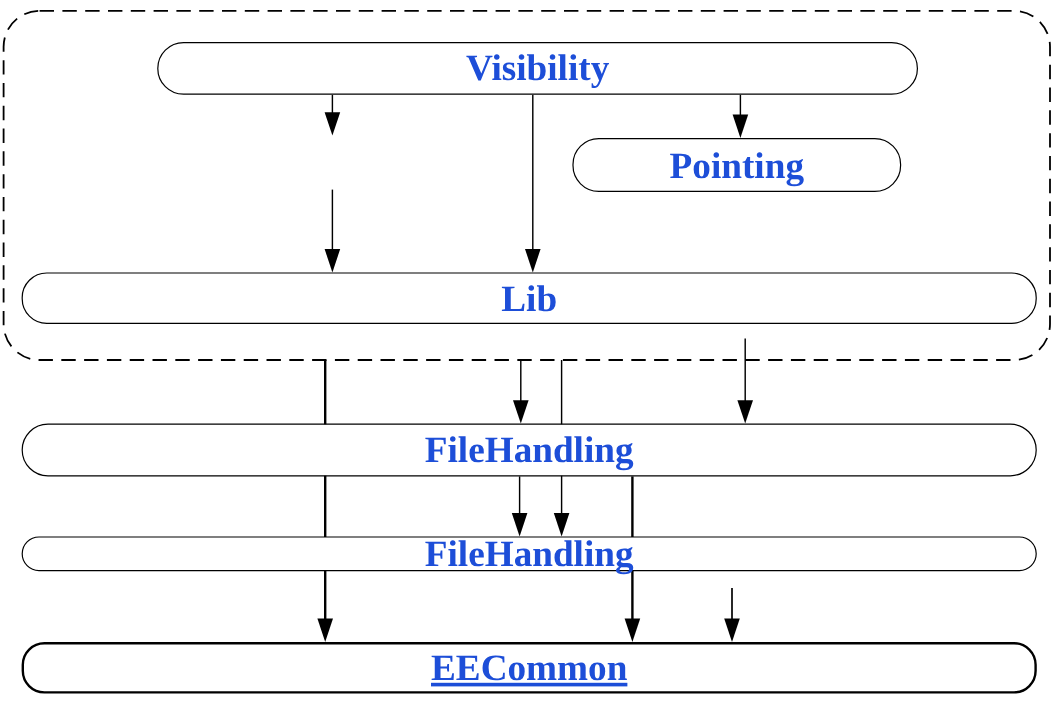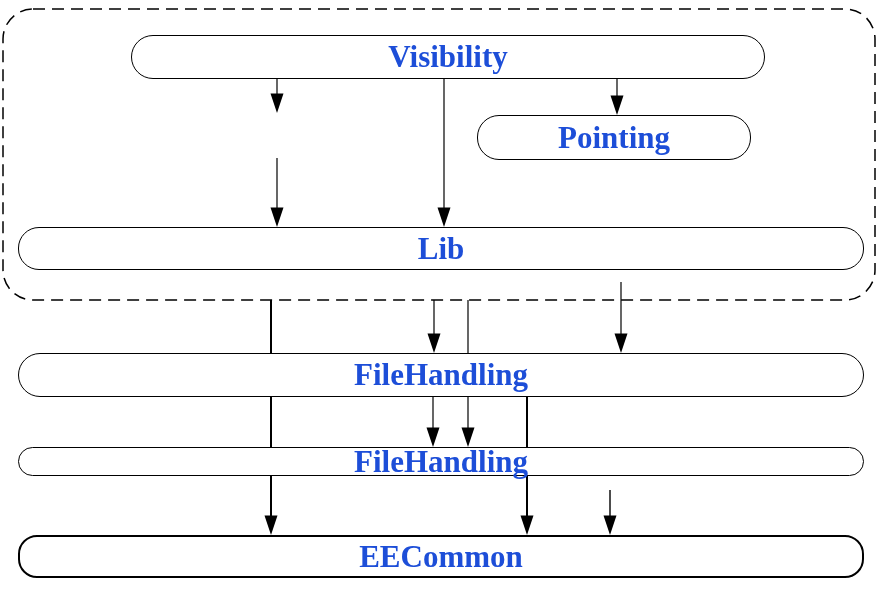--- a/index.html
+++ b/index.html
@@ -34,21 +34,21 @@
     font-size: 31px;
     color: #1d4ed8;
     white-space: nowrap;
   }
   .n-visibility   { left: 131px; top: 35px;  width: 634px; height: 44px; border-radius: 22px; }
   .n-orbit        { left: 135px; top: 113px; width: 274px; height: 45px; border-radius: 22px; }
   .n-pointing     { left: 477px; top: 115px; width: 274px; height: 45px; border-radius: 22px; }
   .n-lib          { left: 18px;  top: 227px; width: 846px; height: 43px; border-radius: 21px; }
   .n-datahandling { left: 18px;  top: 353px; width: 846px; height: 44px; border-radius: 22px; }
   .n-filehandling { left: 18px;  top: 447px; width: 846px; height: 29px; border-radius: 21px; justify-content: center; }
-  .n-eecommon     { left: 18px;  top: 535px; width: 846px; height: 43px; border-radius: 19px; border-width: 2.5px; }
+  .n-eecommon     { left: 18px;  top: 535px; width: 846px; height: 43px; border-radius: 19px; border-width: 2.5px; text-decoration: underline; }
 </style>
 </head>
 <body>
 
 <div class="canvas">
 
   <svg class="edges-layer" width="880" height="591" viewBox="0 0 880 591">
 
     <rect x="3" y="9" width="872" height="291" rx="30" fill="none" stroke="#000000" stroke-width="1.5" stroke-dasharray="12 7"></rect>
 

